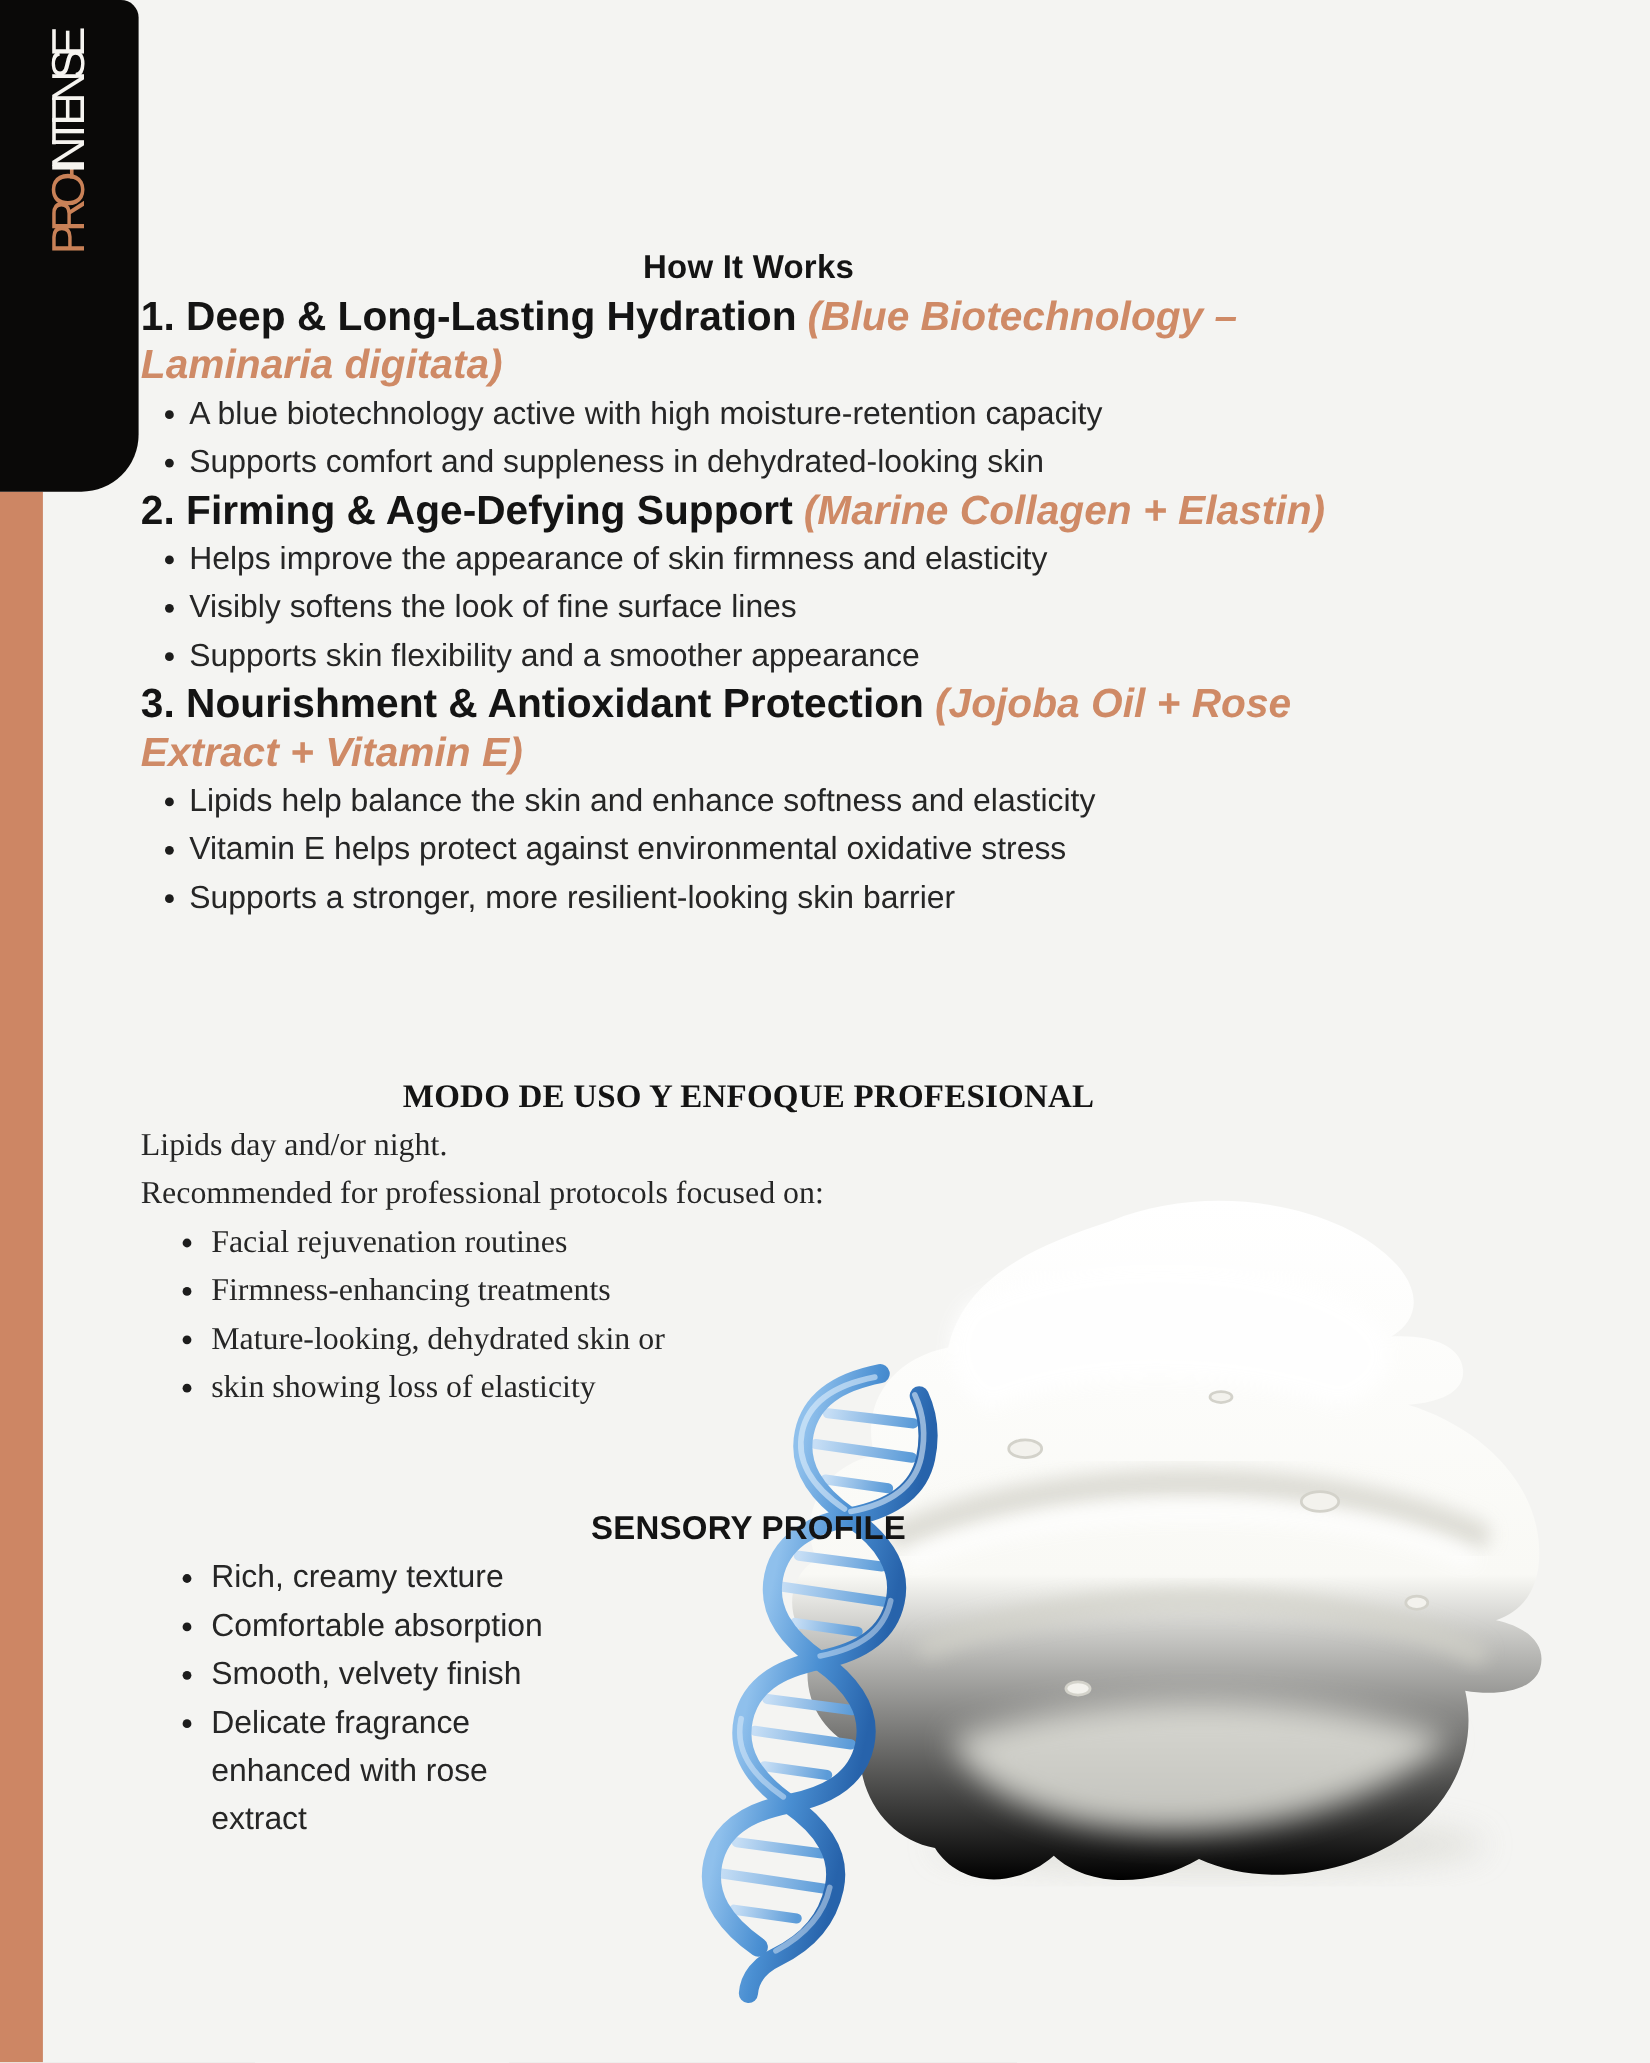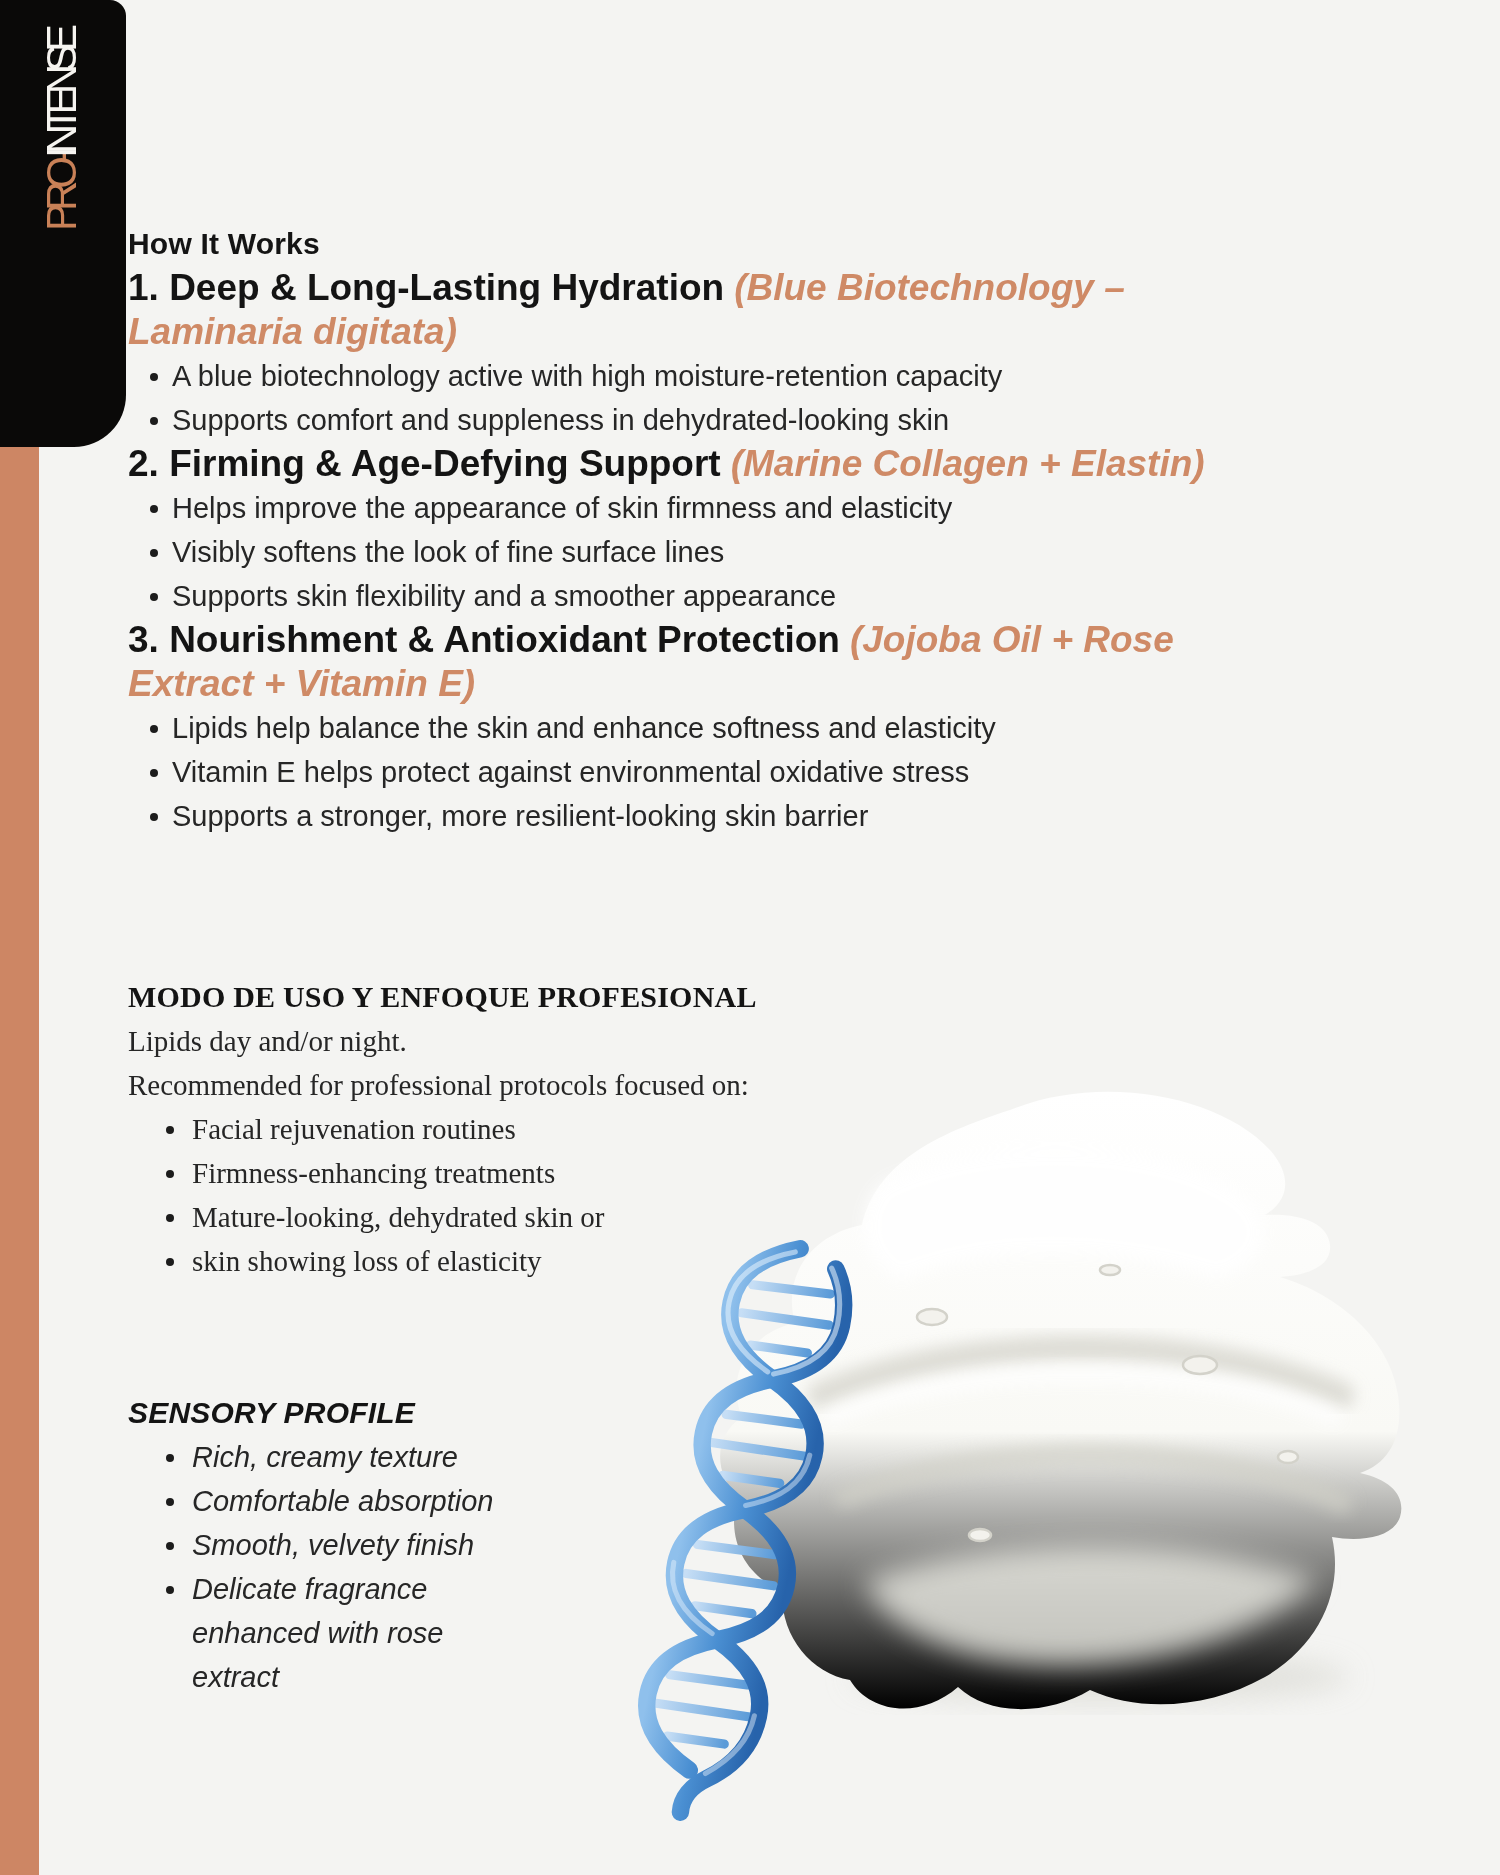--- a/index.html
+++ b/index.html
@@ -22,34 +22,34 @@
     font-size:42px;font-weight:200;line-height:1;letter-spacing:-8px;
     font-stretch:condensed;
   }
   .brand-prefix{color:#c98157;}
   .brand-suffix{color:#f6f4f0;}
   
   .content{
     position:absolute;left:128px;top:222px;width:1105px;z-index:3;
     color:#262626;font-size:29px;line-height:44px;
   }
-  .content h2{margin:0;font-size:30px;line-height:44px;font-weight:700;color:#141414;letter-spacing:.2px;}
+  .content h2{margin:0;font-size:30px;line-height:44px;font-weight:700;color:#141414;letter-spacing:.2px;text-align:center;}
   .num-heading{margin:0;font-size:37px;line-height:44px;font-weight:700;color:#141414;}
   .num-heading .accent{color:#cf8a66;font-style:italic;margin-left:10px;font-weight:700;}
   .bullets{list-style:none;margin:0;padding:0;}
   .bullets li{position:relative;padding-left:44px;margin:0;}
   .bullets li::before{
     content:"";position:absolute;left:22px;top:19px;width:8px;height:8px;
     border-radius:50%;background:#1c1c1c;
   }
   .bullets.indent2 li{padding-left:64px;}
   .bullets.indent2 li::before{left:38px;}
   .body-line{margin:0;}
   .sec-usage{margin-top:137px;font-family:Liberation Serif, serif;}
-  .sec-sensory{margin-top:108px;font-style:italic;}
+  .sec-sensory{margin-top:85px;}
   .narrow{max-width:270px;}
   
   .cream-art{position:absolute;left:680px;top:1065px;width:780px;height:650px;z-index:1;}
   .dna-art{position:absolute;left:638px;top:1222px;width:205px;height:615px;z-index:2;overflow:visible;}
 </style>
 </head>
 <body>
 
 <div class="page">
 

